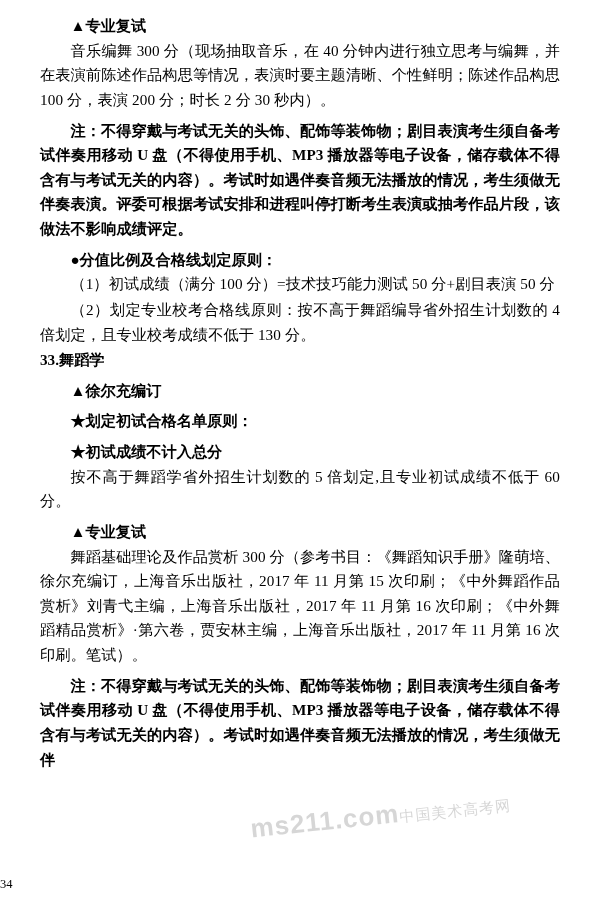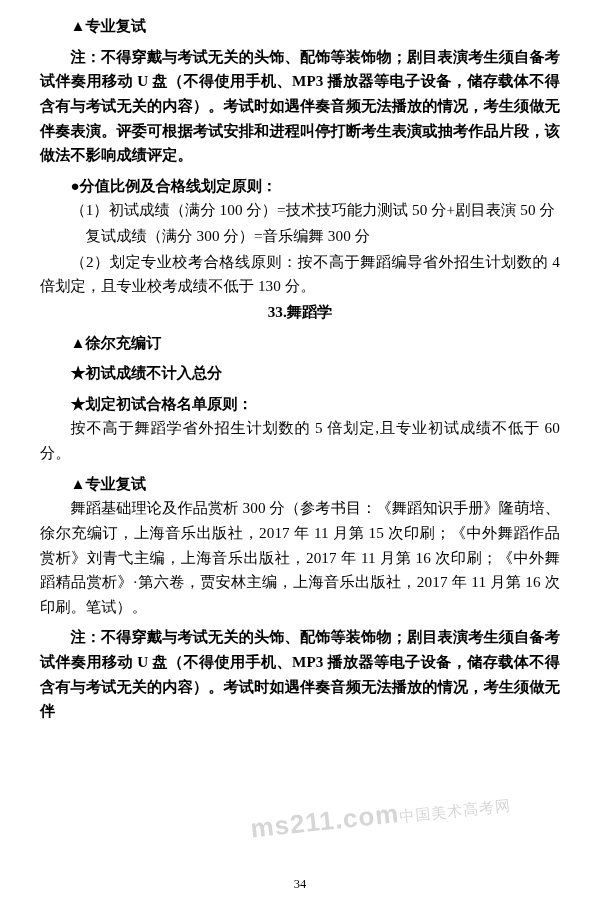--- a/index.html
+++ b/index.html
@@ -39,33 +39,32 @@
   .bold {
     font-weight: bold;
   }
   .heading {
     font-size: 15.2px;
     line-height: 1.62;
     font-weight: bold;
     margin: 0;
   }
   .gap-s { margin-top: 6px; }
-  .gap-m { margin-top: 10px; text-align: center; }
+  .gap-m { margin-top: 10px; }
   .section-num {
     font-size: 15.2px;
     font-weight: bold;
     line-height: 1.62;
     margin: 0;
   }
   .page-number {
     position: absolute;
     bottom: 14px;
     left: 0;
     width: 600px;
-    text-align: center;
     font-size: 12.5px;
     font-family: "Liberation Serif", serif;
   }
   .watermark {
     position: absolute;
     left: 250px;
     top: 800px;
     font-size: 26px;
     font-family: "Liberation Sans", sans-serif;
     color: rgba(120,120,120,0.30);
@@ -80,39 +79,39 @@
     font-weight: normal;
   }
 </style>
 </head>
 <body>
 
 <div class="page">
 
   <p class="heading indent2 ">▲专业复试</p>
 
+  <p class="para indent2">音乐编舞 300 分（现场抽取音乐，在 40 分钟内进行独立思考与编舞，并在表演前陈述作品构思等情况，表演时要主题清晰、个性鲜明；陈述作品构思 100 分，表演 200 分；时长 2 分 30 秒内）。</p>
 
   <p class="para indent2 bold gap-s">注：不得穿戴与考试无关的头饰、配饰等装饰物；剧目表演考生须自备考试伴奏用移动 U 盘（不得使用手机、MP3 播放器等电子设备，储存载体不得含有与考试无关的内容）。考试时如遇伴奏音频无法播放的情况，考生须做无伴奏表演。评委可根据考试安排和进程叫停打断考生表演或抽考作品片段，该做法不影响成绩评定。</p>
 
   <p class="heading indent2 gap-s">●分值比例及合格线划定原则：</p>
 
   <p class="para indent2">（1）初试成绩（满分 100 分）=技术技巧能力测试 50 分+剧目表演 50 分</p>
 
-  <p class="para indent3">复试成绩（满分 300 分）=音乐编舞 300 分</p>
 
   <p class="para indent2">（2）划定专业校考合格线原则：按不高于舞蹈编导省外招生计划数的 4 倍划定，且专业校考成绩不低于 130 分。</p>
 
   <p class="section-num gap-m">33.舞蹈学</p>
 
   <p class="heading indent2 gap-s">▲徐尔充编订</p>
 
 
+  <p class="heading indent2 gap-s">★划定初试合格名单原则：</p>
+
   <p class="heading indent2 gap-s">★初试成绩不计入总分</p>
-
-  <p class="heading indent2 gap-s">★划定初试合格名单原则：</p>
 
   <p class="para indent2">按不高于舞蹈学省外招生计划数的 5 倍划定,且专业初试成绩不低于 60 分。</p>
 
   <p class="heading indent2 gap-s">▲专业复试</p>
 
   <p class="para indent2">舞蹈基础理论及作品赏析 300 分（参考书目：《舞蹈知识手册》隆萌培、徐尔充编订，上海音乐出版社，2017 年 11 月第 15 次印刷；《中外舞蹈作品赏析》刘青弋主编，上海音乐出版社，2017 年 11 月第 16 次印刷；《中外舞蹈精品赏析》·第六卷，贾安林主编，上海音乐出版社，2017 年 11 月第 16 次印刷。笔试）。</p>
 
   <p class="para indent2 bold gap-s">注：不得穿戴与考试无关的头饰、配饰等装饰物；剧目表演考生须自备考试伴奏用移动 U 盘（不得使用手机、MP3 播放器等电子设备，储存载体不得含有与考试无关的内容）。考试时如遇伴奏音频无法播放的情况，考生须做无伴</p>
 
   <div class="watermark">ms211.com<span class="wm-small">中国美术高考网</span></div>

